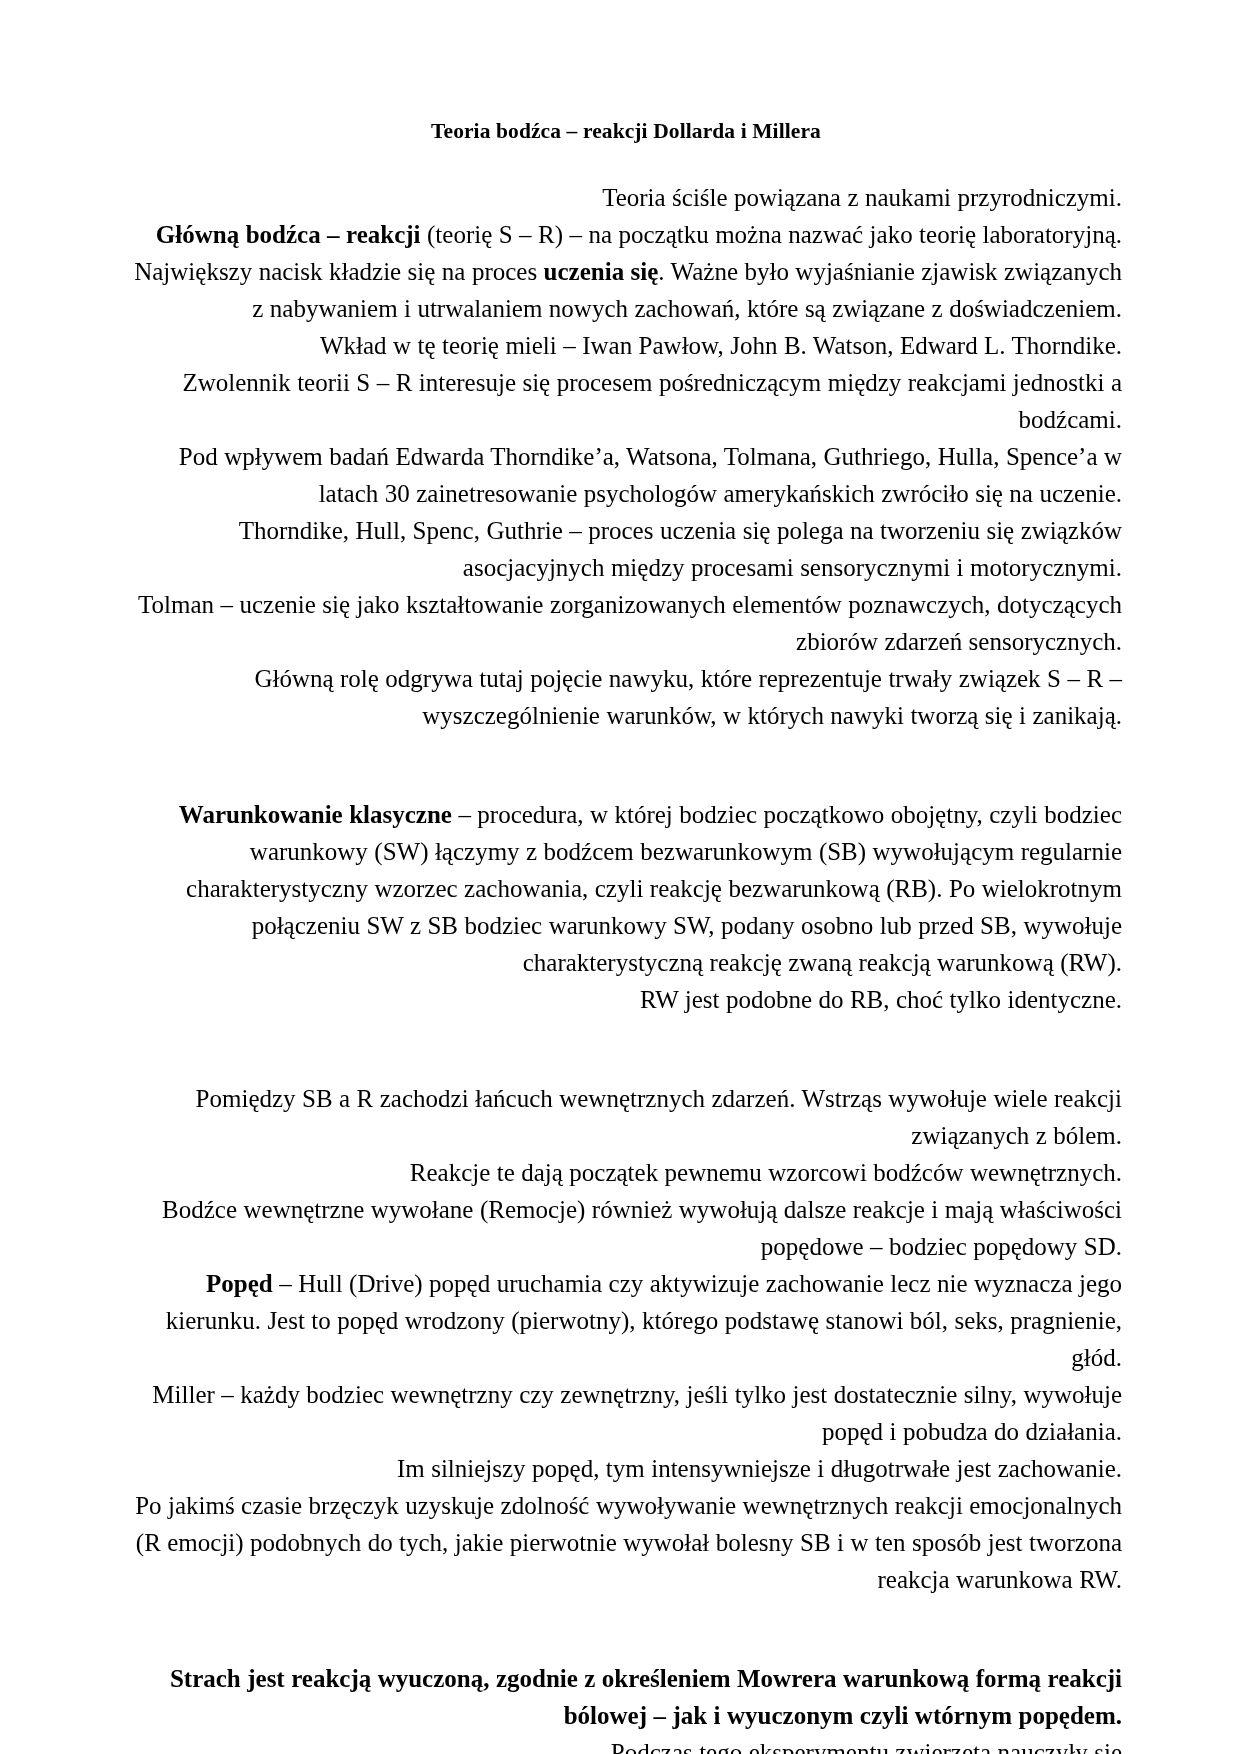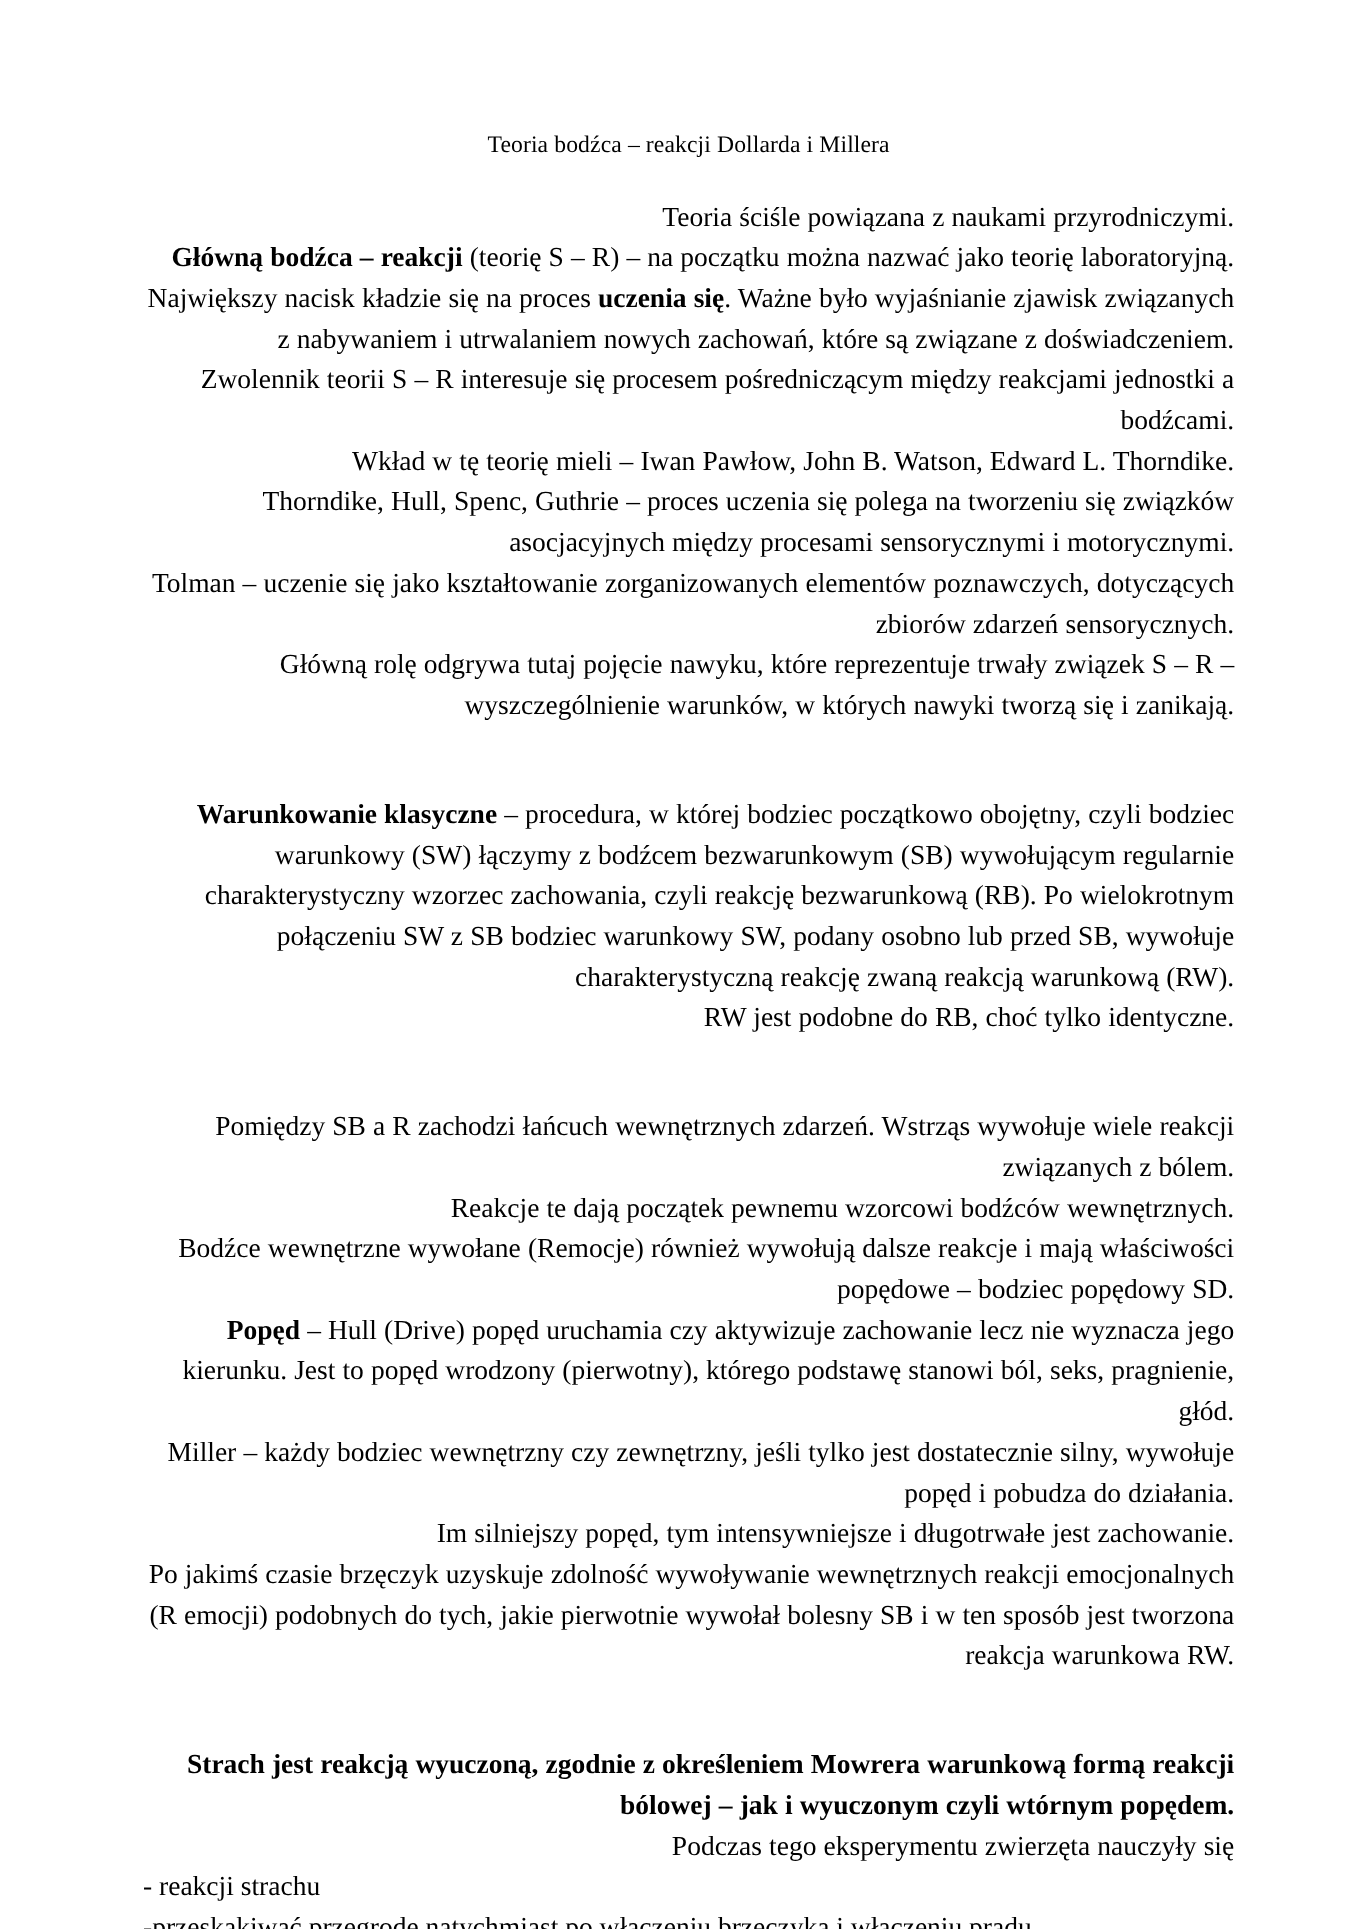--- a/index.html
+++ b/index.html
@@ -18,21 +18,21 @@
   .page {
     position: relative;
     width: 1240px;
     height: 1754px;
     background: #ffffff;
     box-sizing: border-box;
     padding: 118px 118px 60px 130px;
   }
   .doc-title {
     text-align: center;
-    font-weight: normal;
+    font-weight: bold;
     font-size: 21.5px;
     letter-spacing: 0.1px;
     margin: 0 0 34px 0;
     line-height: 1.25;
   }
   .block {
     margin: 0;
   }
   .para {
     font-size: 25px;
@@ -59,24 +59,25 @@
   <h1 class="doc-title">Teoria bodźca – reakcji Dollarda i Millera</h1>
 
   <div class="block">
 
     <p class="para">Teoria ściśle powiązana z naukami przyrodniczymi.</p>
 
     <p class="para"><b class="b">Główną bodźca – reakcji</b><span> (teorię S – R) – na początku można nazwać jako teorię laboratoryjną.</span></p>
 
     <p class="para"><span>Największy nacisk kładzie się na proces </span><b class="b">uczenia się</b><span>. Ważne było wyjaśnianie zjawisk związanych z nabywaniem i utrwalaniem nowych zachowań, które są związane z doświadczeniem.</span></p>
 
+    <p class="para">Wkład w tę teorię mieli – Iwan Pawłow, John B. Watson, Edward L. Thorndike.</p>
+
     <p class="para">Zwolennik teorii S – R interesuje się procesem pośredniczącym między reakcjami jednostki a bodźcami.</p>
 
-    <p class="para">Wkład w tę teorię mieli – Iwan Pawłow, John B. Watson, Edward L. Thorndike.</p>
-
+    <p class="para">Pod wpływem badań Edwarda Thorndike’a, Watsona, Tolmana, Guthriego, Hulla, Spence’a w latach 30 zainetresowanie psychologów amerykańskich zwróciło się na uczenie.</p>
 
     <p class="para">Thorndike, Hull, Spenc, Guthrie – proces uczenia się polega na tworzeniu się związków asocjacyjnych między procesami sensorycznymi i motorycznymi.</p>
 
     <p class="para">Tolman – uczenie się jako kształtowanie zorganizowanych elementów poznawczych, dotyczących zbiorów zdarzeń sensorycznych.</p>
 
     <p class="para">Główną rolę odgrywa tutaj pojęcie nawyku, które reprezentuje trwały związek S – R – wyszczególnienie warunków, w których nawyki tworzą się i zanikają.</p>
 
   </div>
 
   <div class="gap-xl"></div>

